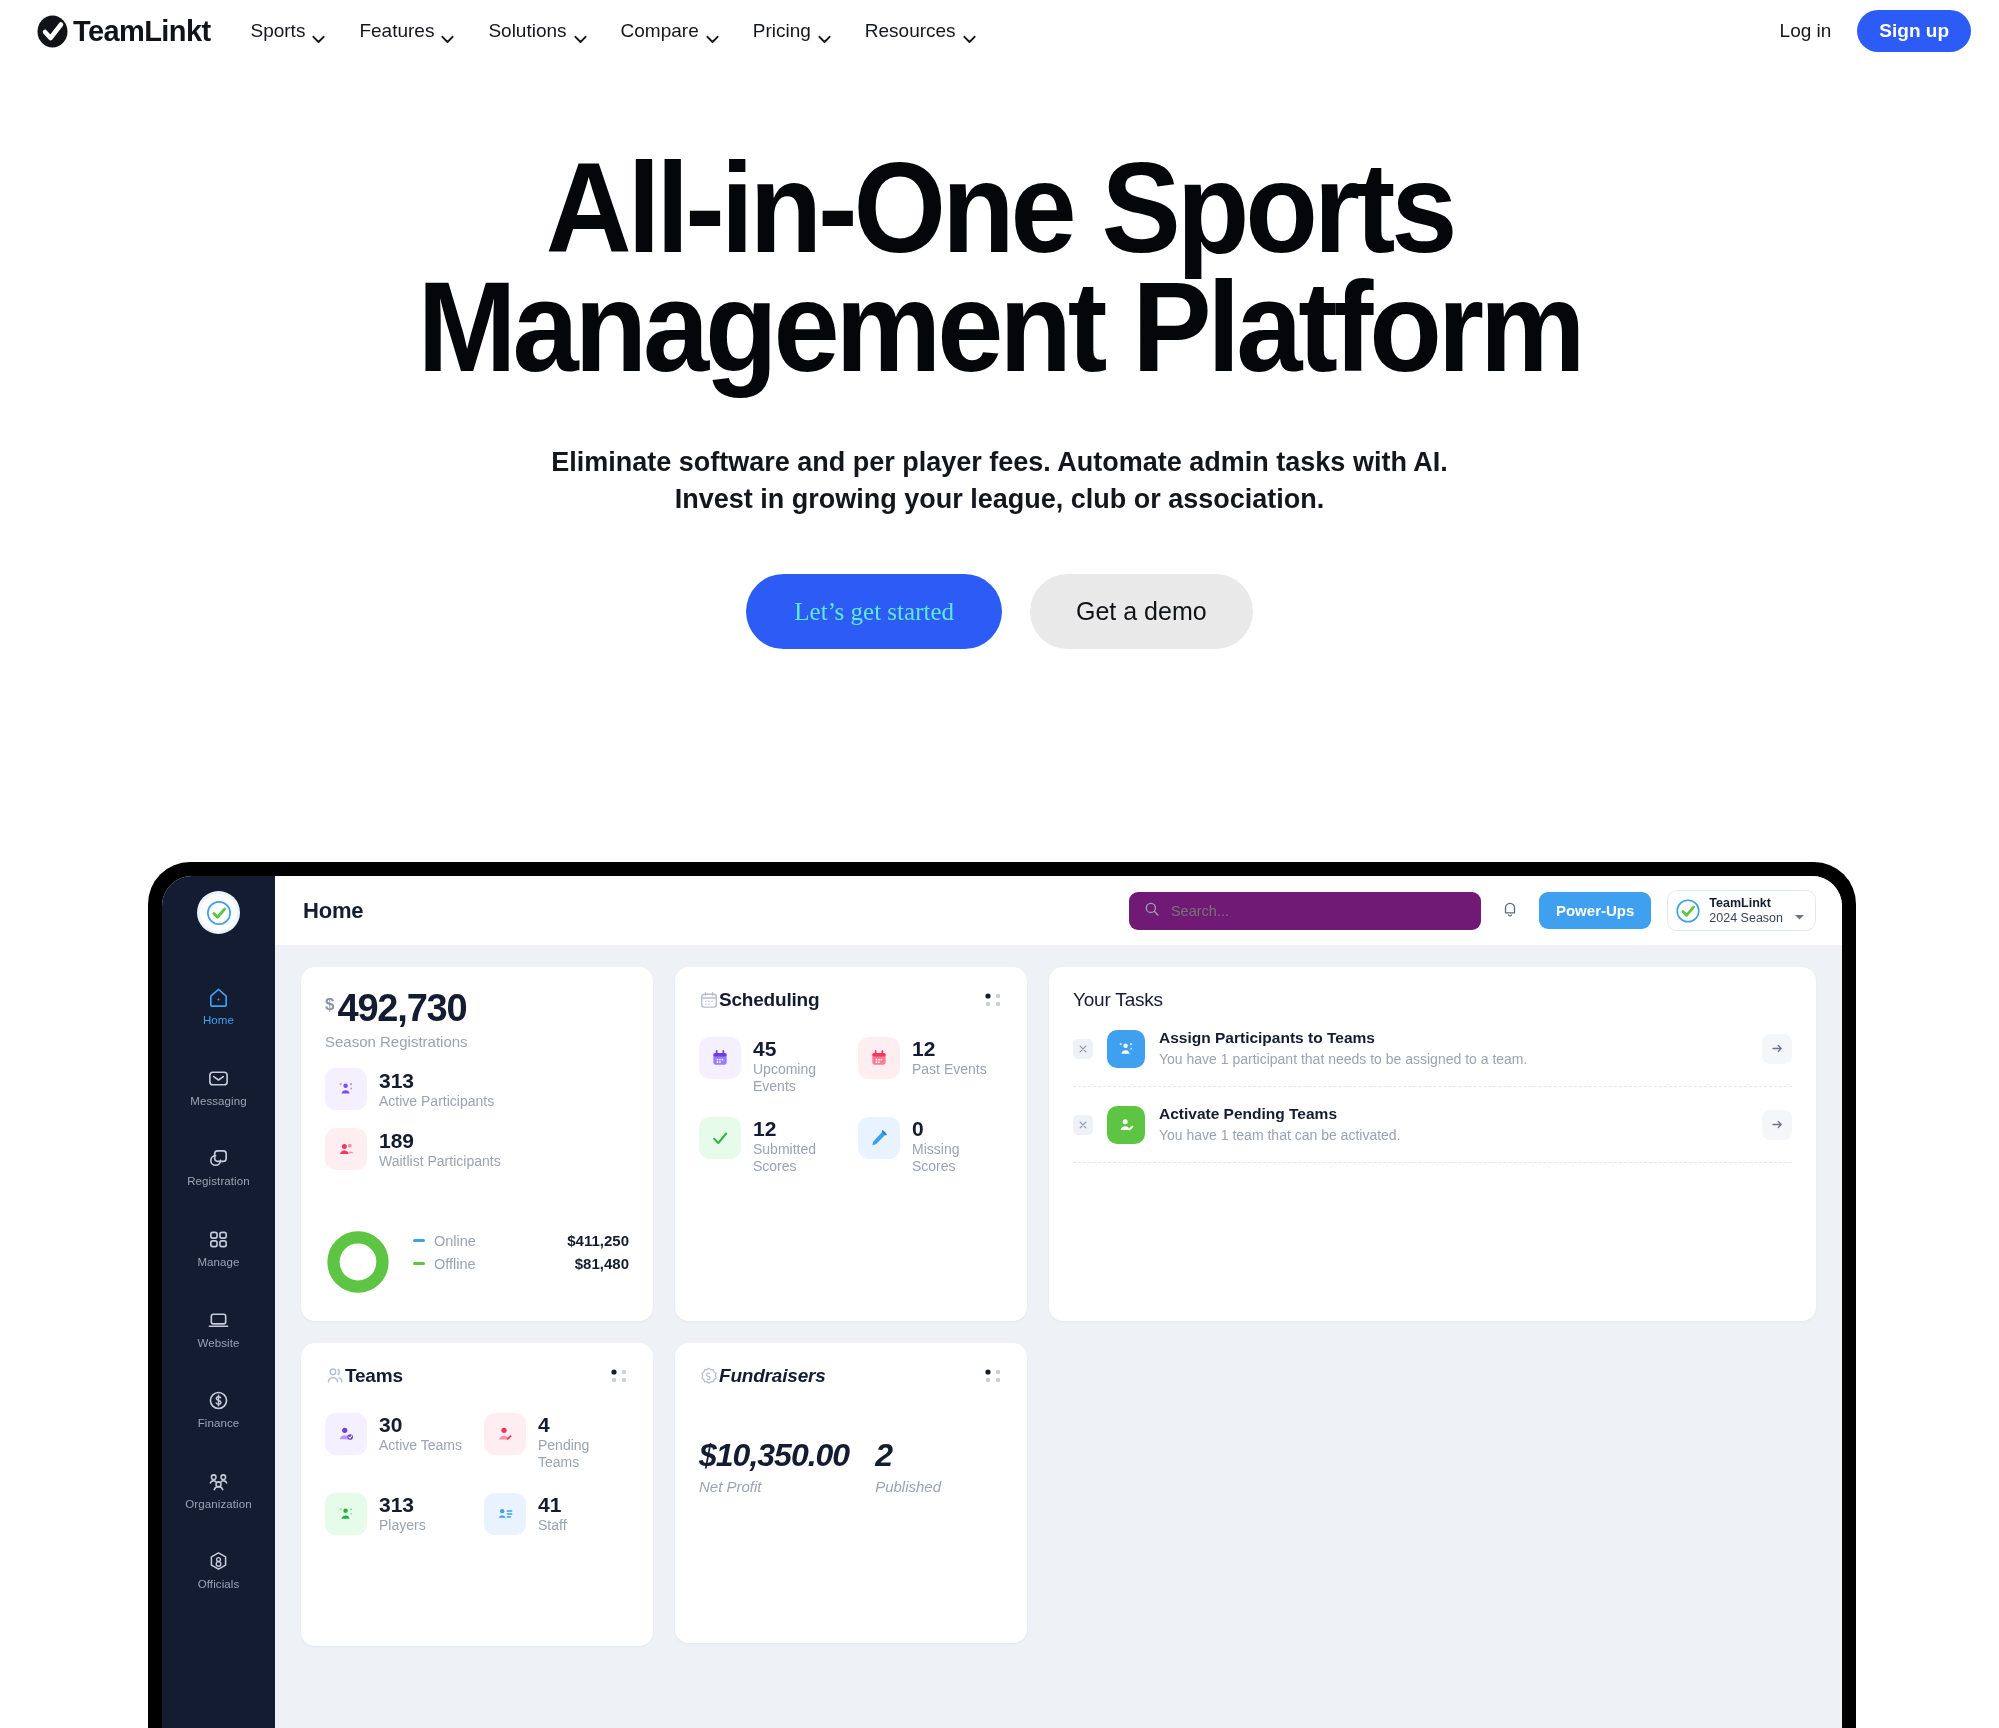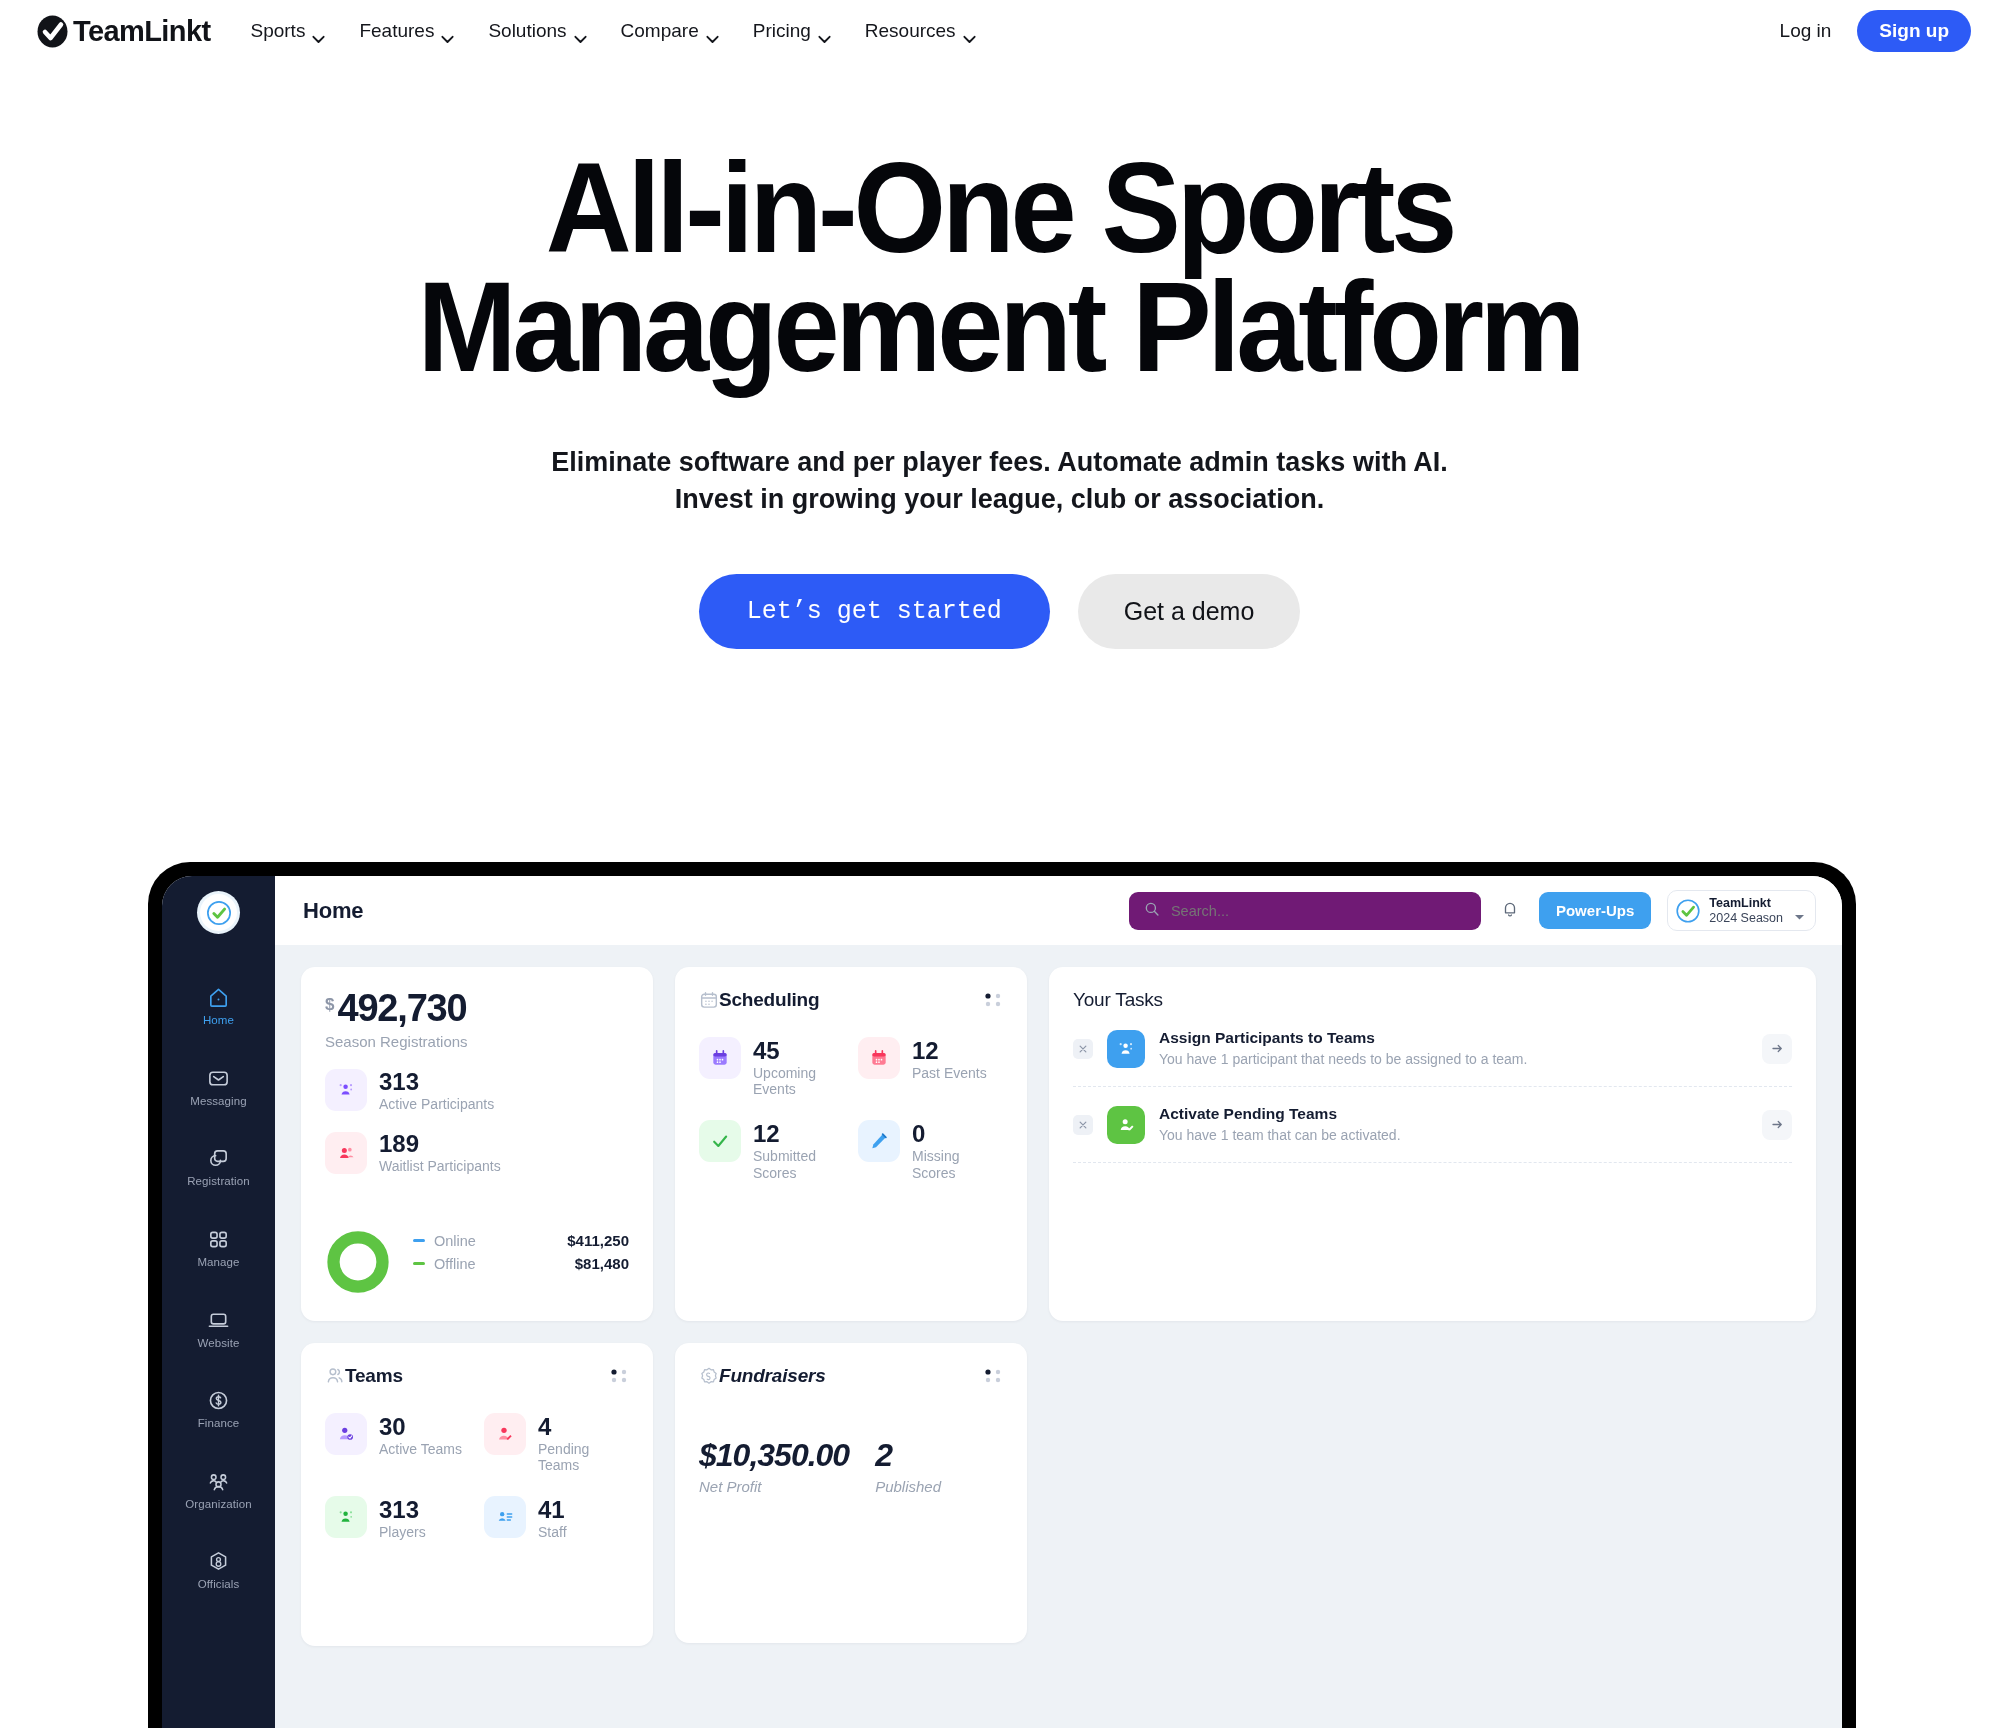--- a/index.html
+++ b/index.html
@@ -66,25 +66,25 @@
     line-height: 1.37;
     color: #14161c;
     font-weight: 700;
   }
   .hero-sub .line { display: block; }
   .hero-cta {
     margin-top: 56px;
     display: flex; justify-content: center; gap: 28px;
   }
   .btn-primary {
-    background: #2d5bf6; color: #ffffff;
+    background: #2d5bf6; color: #5eead4;
     font-size: 25px; font-weight: 500;
     border: none; border-radius: 999px;
     padding: 23px 48px; cursor: pointer;
-    font-family: Liberation Mono, monospace;
+    font-family: Liberation Serif, serif;
   }
   .btn-secondary {
     background: #e9e9e9; color: #111318;
     font-size: 25px; font-weight: 500;
     border: none; border-radius: 999px;
     padding: 23px 46px; cursor: pointer;
     font-family: "Liberation Sans", sans-serif;
   }
 
   
@@ -210,21 +210,21 @@
   .reg-card { grid-row: span 1; height: 354px; display: flex; flex-direction: column; }
   .big-amt { display: flex; align-items: flex-start; gap: 3px; }
   .big-amt .cur { font-size: 17px; color: #8d96a8; font-weight: 700; margin-top: 6px; }
   .big-amt .val { font-size: 38px; font-weight: 800; color: #141c31; letter-spacing: -1.2px; line-height: 1; }
   .reg-sub { font-size: 15px; color: #9aa3b2; margin-top: 6px; font-weight: 500; }
   .stat-row { display: flex; align-items: center; gap: 12px; margin-top: 18px; }
   .stat-ic {
     width: 42px; height: 42px; border-radius: 11px; flex: 0 0 42px;
     display: flex; align-items: center; justify-content: center;
   }
-  .stat-txt .sv { font-size: 24px; font-weight: 700; color: #141c31; display: block; line-height: 1.15; }
+  .stat-txt .sv { font-size: 21px; font-weight: 700; color: #141c31; display: block; line-height: 1.15; }
   .stat-txt .sl { font-size: 14px; color: #9aa3b2; display: block; line-height: 1.2; }
   .donut-row { display: flex; align-items: flex-start; gap: 22px; margin-top: auto; padding-top: 18px; }
   .legend { flex: 1; }
   .legend-row { display: flex; align-items: center; gap: 9px; padding: 3px 0; }
   .lg-dash { width: 12px; height: 3px; border-radius: 2px; flex: 0 0 12px; }
   .lg-name { font-size: 14.5px; color: #9aa3b2; }
   .lg-val { margin-left: auto; font-size: 15px; font-weight: 700; color: #141c31; }
 
   
   .quad { display: grid; grid-template-columns: 1fr 1fr; gap: 22px 14px; margin-top: 26px; }

